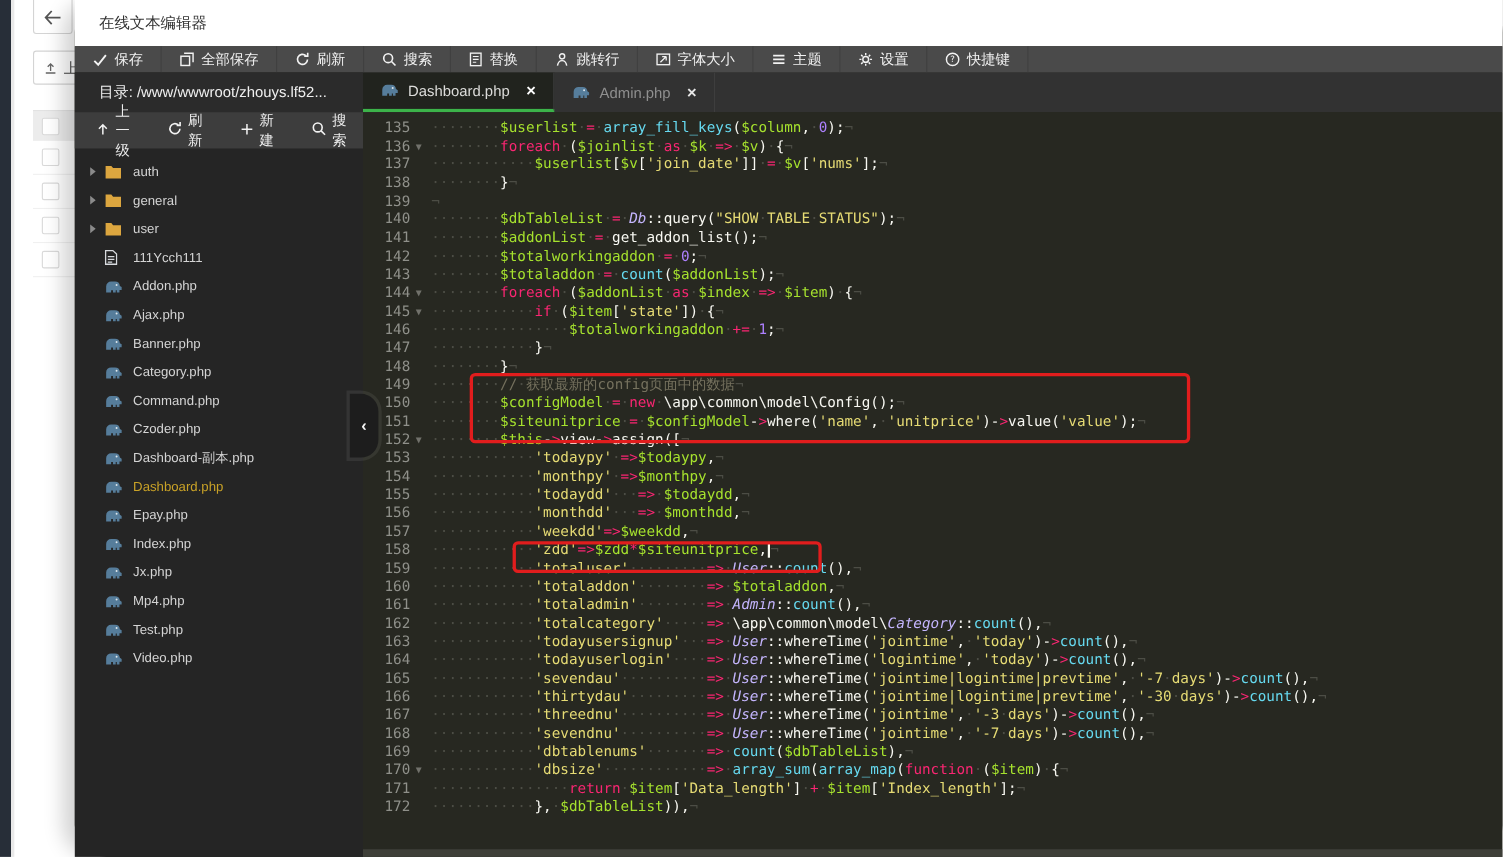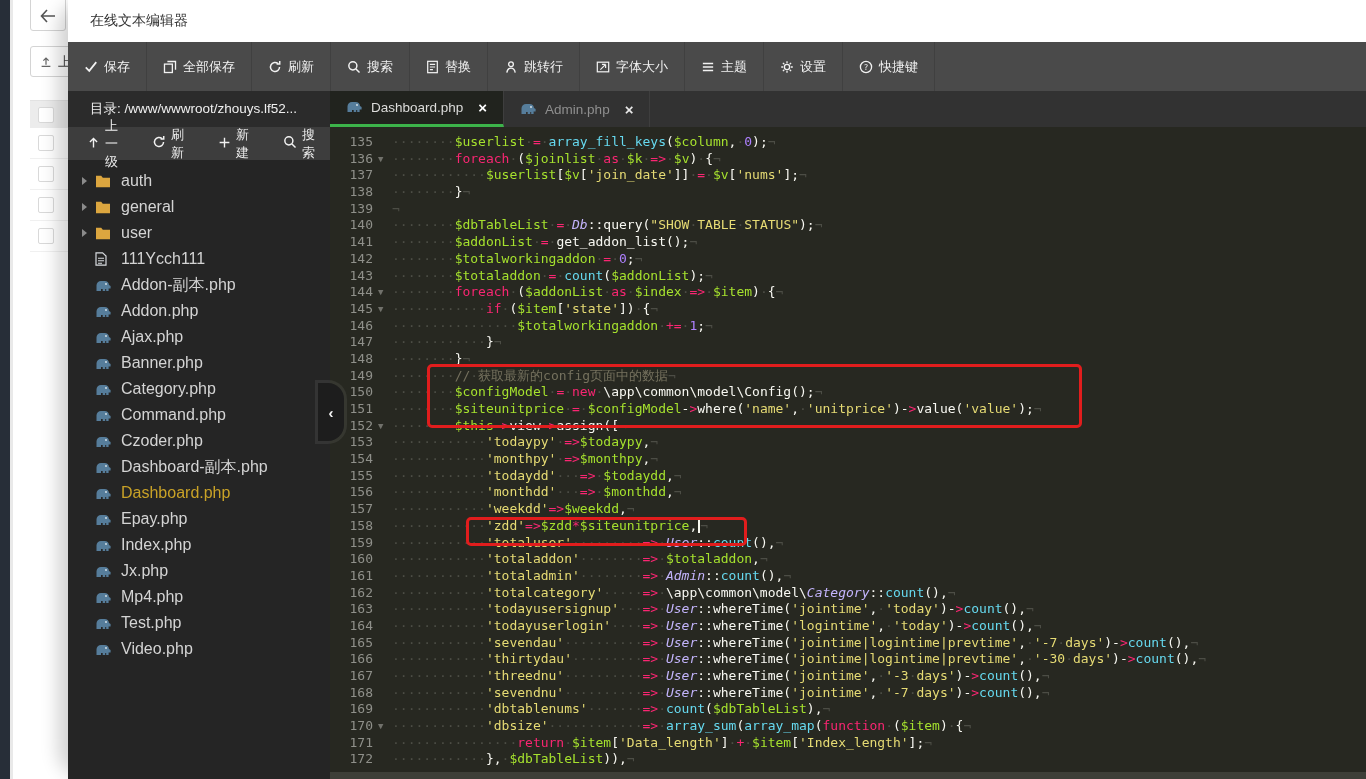--- a/index.html
+++ b/index.html
@@ -13,31 +13,31 @@
   .back-btn { position:absolute; left:30px; top:-6px; width:36px; height:37px; border:1px solid #d4d4d4; border-radius:3px; background:#fff; display:flex; align-items:flex-end; justify-content:center; padding-bottom:7px; cursor:pointer; }
   .upload-btn { position:absolute; left:30px; top:46px; width:60px; height:31px; border:1px solid #d4d4d4; border-radius:3px; background:#fff; display:flex; align-items:center; gap:5px; padding-left:8px; font-size:13px; color:#444; }
   .tbl-head { position:absolute; left:30px; top:100px; width:40px; height:28px; background:#ececec; border-top:1px solid #e2e2e2; display:flex; align-items:center; padding-left:8px; }
   .tbl-rows { position:absolute; left:30px; top:128px; width:40px; }
   .tbl-row { height:31px; border-bottom:1px solid #f0f0f0; display:flex; align-items:center; padding-left:8px; }
   .cbx { width:16px; height:16px; border:1px solid #d9d9d9; border-radius:2px; background:#fff; }
 
   
   .modal { position:absolute; left:68px; top:0; right:0; bottom:0; display:flex; flex-direction:column; box-shadow:-10px 0 18px rgba(0,0,0,.18); background:#272821;border-radius:29px; }
   .m-title { height:42px; background:#fff; display:flex; align-items:center; padding-left:22px; font-size:14px; color:#333; flex:0 0 auto; }
-  .m-toolbar { height:49px; background:#4a4a4a; display:flex; align-items:stretch; flex:0 0 auto; }
+  .m-toolbar { height:24px; background:#4a4a4a; display:flex; align-items:stretch; flex:0 0 auto; }
   .tb-btn { display:flex; align-items:center; gap:6px; padding:0 16px; color:#f2f2f2; font-size:13px; border-right:1px solid #404040; cursor:pointer; }
   .tb-btn svg { display:block; }
   .m-body { flex:1; display:flex; min-height:0; }
 
   .left-panel { width:262px; flex:0 0 auto; display:flex; flex-direction:column; background:#252525; }
   .dir-row { height:36px; background:#2b2b2b; color:#f0f0f0; font-size:13.5px; display:flex; align-items:center; padding-left:22px; white-space:nowrap; overflow:hidden; flex:0 0 auto; }
   .tree-toolbar { height:33px; background:#3d3d3d; display:flex; align-items:center; padding:0 10px; gap:16px; color:#ededed; font-size:13px; flex:0 0 auto; }
   .tt-btn { display:flex; align-items:center; gap:5px; padding:0 9px; cursor:pointer; height:100%; }
   .file-tree { flex:1; overflow:hidden; padding-top:8px; }
-  .tree-item { height:26px; display:flex; align-items:center; padding-left:14px; color:#d4d4d4; font-size:16px; cursor:pointer; white-space:nowrap; }
+  .tree-item { height:26px; display:flex; align-items:center; padding-left:14px; color:#d4d4d4; font-size:12px; cursor:pointer; white-space:nowrap; }
   .tree-item .tri { width:0; height:0; border-left:5px solid #8b8b8b; border-top:4px solid transparent; border-bottom:4px solid transparent; margin-right:8px; }
   .tree-item .tri-sp { width:5px; margin-right:8px; }
   .tree-item .t-ico { width:18px; margin-right:8px; display:flex; align-items:center; }
   .tree-item.active { color:#c9a227; }
 
   .right-panel { flex:1; position:relative; display:flex; flex-direction:column; min-width:0; }
   .tab-bar { height:36px; background:#323232; display:flex; align-items:stretch; flex:0 0 auto; }
   .tab { display:flex; align-items:center; gap:9px; padding:0 16px; font-size:13.5px; color:#8f8f8f; border-right:1px solid #3e3e3e; cursor:pointer; position:relative; }
   .tab.active { background:#21231e; color:#dcdcda; border-bottom:3px solid #3cb34a; }
   .tab .close { color:#e8e8e8; font-size:15px; font-weight:bold; margin-left:6px; cursor:pointer; }
@@ -259,30 +259,20 @@
             </div>
             <div class="tree-item">
               <span class="tri-sp"></span>
               <span class="t-ico">
                 <svg width="12" height="14" viewBox="0 0 12 14">
                   <path fill="none" stroke="#d8dbdf" stroke-width="1.2" d="M1 .8h6.6l3.4 3.2v9.2H1Z"></path>
                   <path stroke="#d8dbdf" stroke-width="1.1" d="M3 6.2h6M3 8.7h6M3 11.2h4"></path>
                 </svg>
               </span>
               <span>111Ycch111</span>
-            </div>
-            <div class="tree-item">
-              <span class="tri-sp"></span>
-              <span class="t-ico">
-                <svg width="16" height="14" viewBox="0 0 16 14">
-                  <path fill="#567d9b" d="M1.5 13V7.5A4.5 4.5 0 0 1 6 3h3.5A4.5 4.5 0 0 1 14 7l1.6 1v2.6h-2V13h-2.4v-2.1h-1V13H7.7v-2.1H6V13Z"></path>
-                  <circle cx="11" cy="6" r=".9" fill="#dfe7ec"></circle>
-                </svg>
-              </span>
-              <span>Addon-副本.php</span>
             </div>
             <div class="tree-item">
               <span class="tri-sp"></span>
               <span class="t-ico">
                 <svg width="16" height="14" viewBox="0 0 16 14">
                   <path fill="#567d9b" d="M1.5 13V7.5A4.5 4.5 0 0 1 6 3h3.5A4.5 4.5 0 0 1 14 7l1.6 1v2.6h-2V13h-2.4v-2.1h-1V13H7.7v-2.1H6V13Z"></path>
                   <circle cx="11" cy="6" r=".9" fill="#dfe7ec"></circle>
                 </svg>
               </span>
               <span>Addon.php</span>

